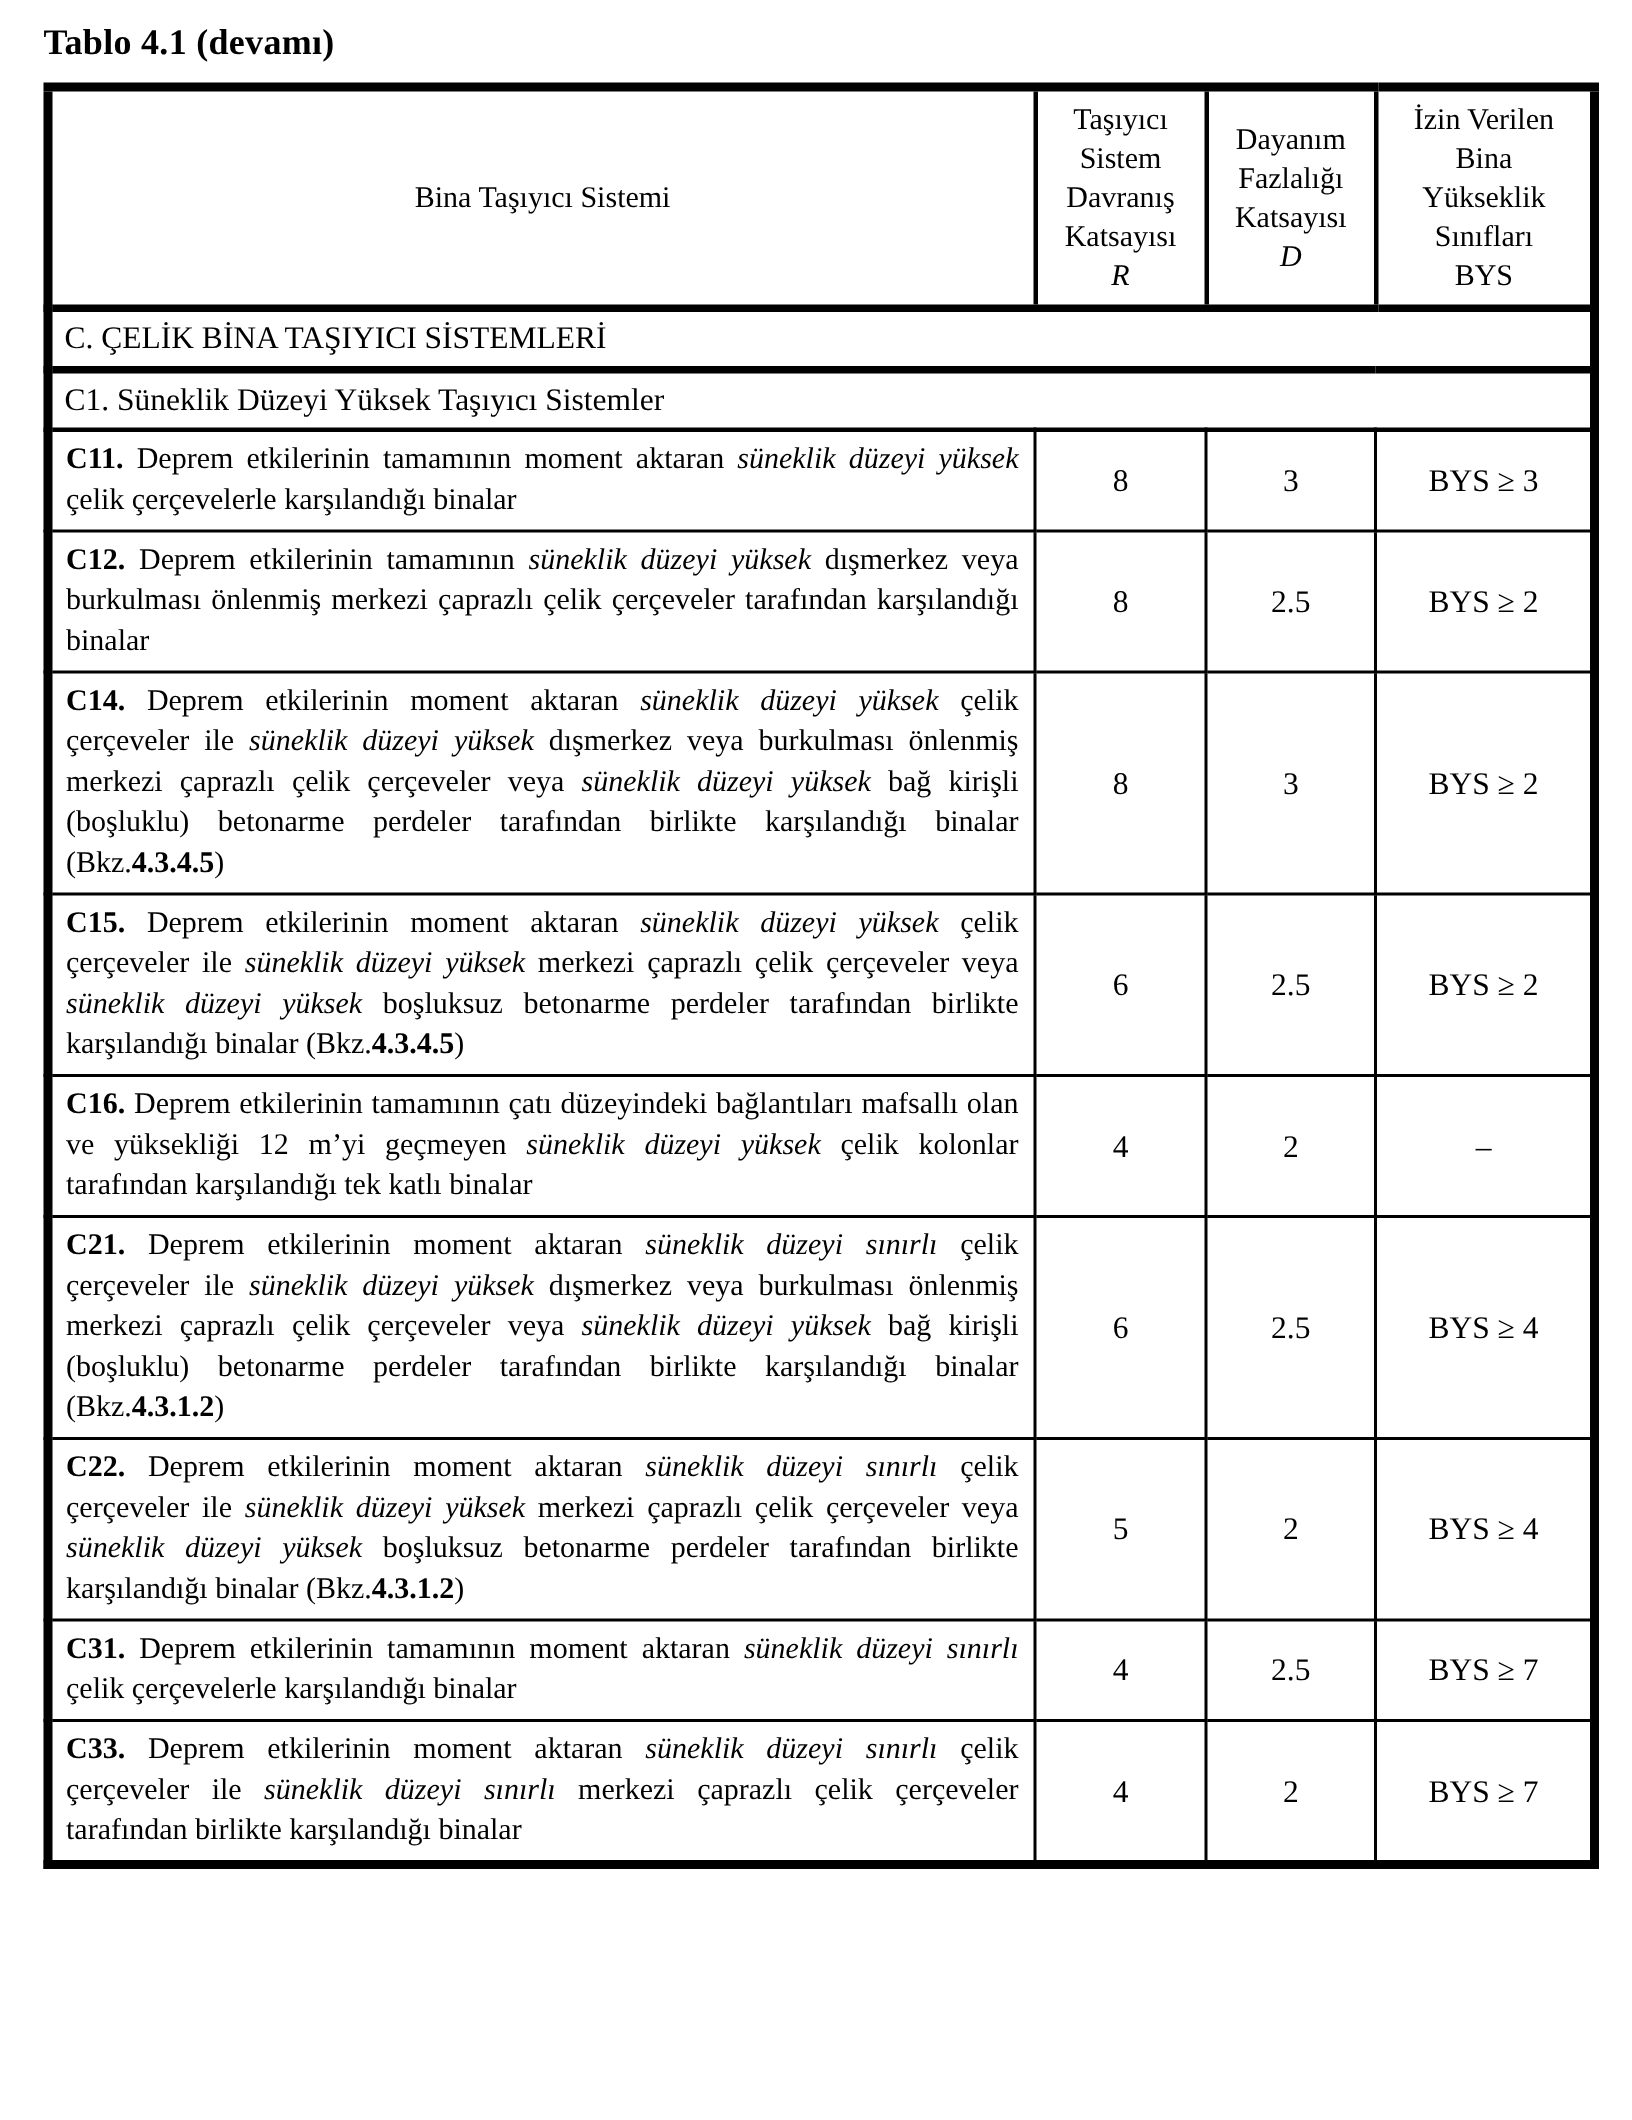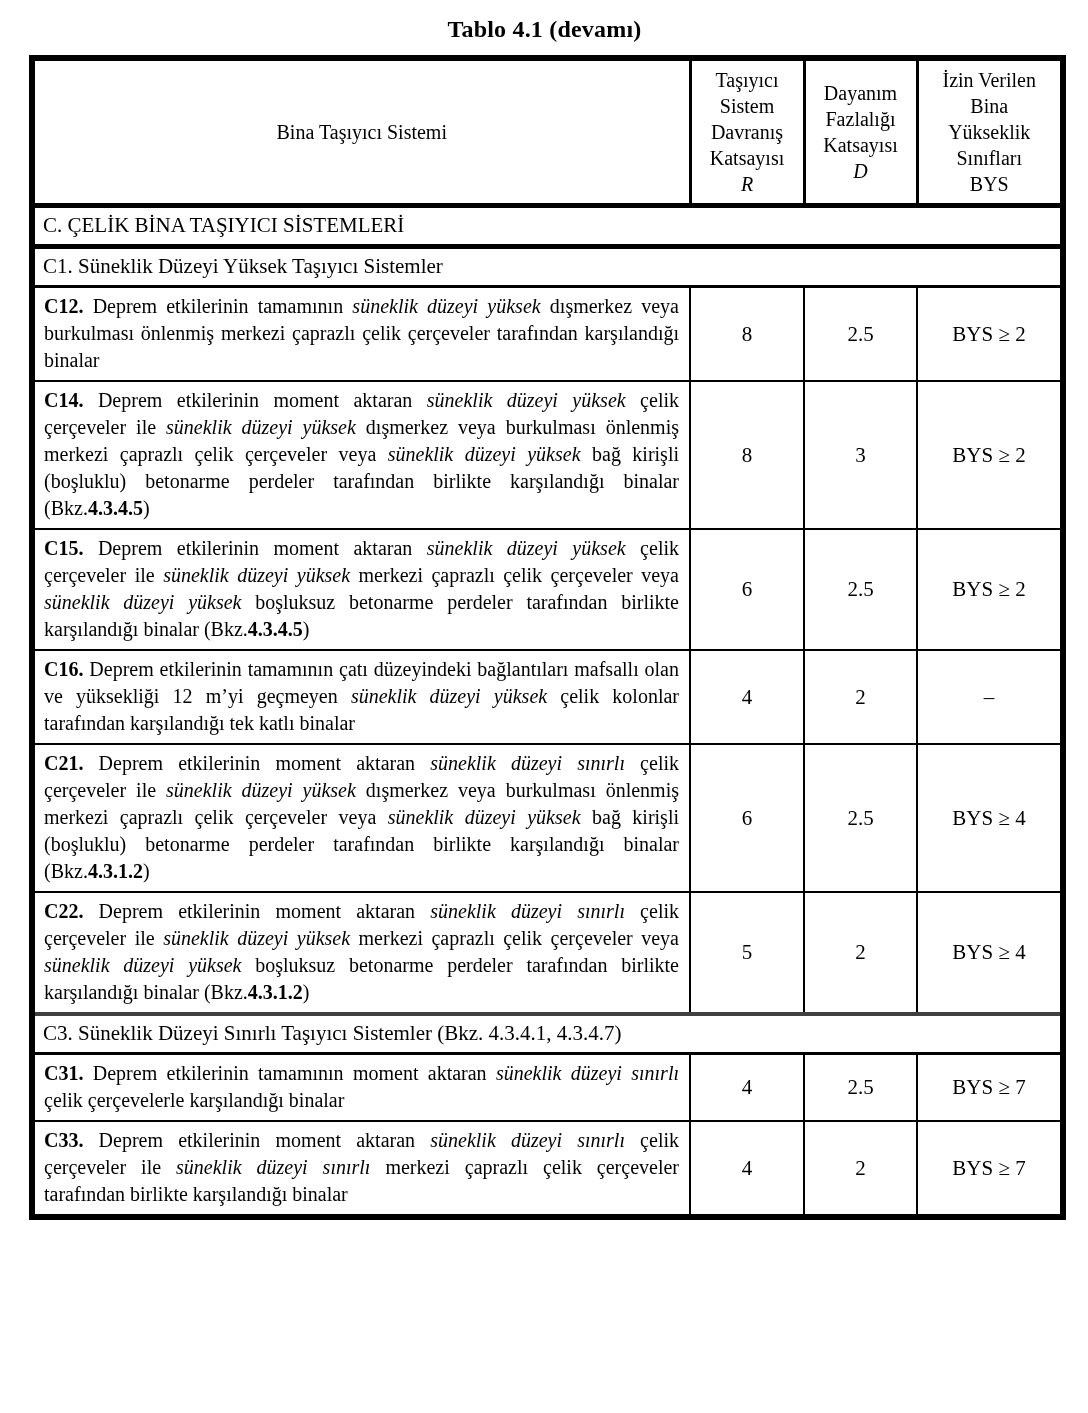--- a/index.html
+++ b/index.html
@@ -8,21 +8,21 @@
     width:1088px;
     height:1413px;
     background:#ffffff;
     color:#000;
     font-family:"Liberation Serif","DejaVu Serif",serif;
     overflow:hidden;
   }
   .doc-title{
     width:1031px;
     margin:16px 0 12px 29px;
-    text-align:center;
+    text-align:left;
     font-weight:bold;
     font-size:24px;
     letter-spacing:.2px;
   }
   table.t41{
     table-layout:fixed;
     border-collapse:collapse;
     width:1031px;
     margin-left:29px;
     border:6px solid #000;
@@ -101,20 +101,26 @@
       </tr>
     </thead>
     <tbody id="tbody">
         <tr class="section">
           <td colspan="4" class="sect">C. ÇELİK BİNA TAŞIYICI SİSTEMLERİ</td>
         </tr>
         <tr class="subsection">
           <td colspan="4" class="sect">C1. Süneklik Düzeyi Yüksek Taşıyıcı Sistemler</td>
         </tr>
         <tr class="data">
+          <td class="desc"><span class="b">C11.</span><span class="n"> Deprem etkilerinin tamamının moment aktaran </span><span class="i">süneklik düzeyi yüksek</span><span class="n"> çelik çerçevelerle karşılandığı binalar</span></td>
+          <td class="num">8</td>
+          <td class="num">3</td>
+          <td class="num">BYS ≥ 3</td>
+        </tr>
+        <tr class="data">
           <td class="desc"><span class="b">C12.</span><span class="n"> Deprem etkilerinin tamamının </span><span class="i">süneklik düzeyi yüksek</span><span class="n"> dışmerkez veya burkulması önlenmiş merkezi çaprazlı çelik çerçeveler tarafından karşılandığı binalar</span></td>
           <td class="num">8</td>
           <td class="num">2.5</td>
           <td class="num">BYS ≥ 2</td>
         </tr>
         <tr class="data">
           <td class="desc"><span class="b">C14.</span><span class="n"> Deprem etkilerinin moment aktaran </span><span class="i">süneklik düzeyi yüksek</span><span class="n"> çelik çerçeveler ile </span><span class="i">süneklik düzeyi yüksek</span><span class="n"> dışmerkez veya burkulması önlenmiş merkezi çaprazlı çelik çerçeveler veya </span><span class="i">süneklik düzeyi yüksek</span><span class="n"> bağ kirişli (boşluklu) betonarme perdeler tarafından birlikte karşılandığı binalar (Bkz.</span><span class="b">4.3.4.5</span><span class="n">)</span></td>
           <td class="num">8</td>
           <td class="num">3</td>
           <td class="num">BYS ≥ 2</td>
@@ -136,23 +142,20 @@
           <td class="num">6</td>
           <td class="num">2.5</td>
           <td class="num">BYS ≥ 4</td>
         </tr>
         <tr class="data">
           <td class="desc"><span class="b">C22.</span><span class="n"> Deprem etkilerinin moment aktaran </span><span class="i">süneklik düzeyi sınırlı</span><span class="n"> çelik çerçeveler ile </span><span class="i">süneklik düzeyi yüksek</span><span class="n"> merkezi çaprazlı çelik çerçeveler veya </span><span class="i">süneklik düzeyi yüksek</span><span class="n"> boşluksuz betonarme perdeler tarafından birlikte karşılandığı binalar (Bkz.</span><span class="b">4.3.1.2</span><span class="n">)</span></td>
           <td class="num">5</td>
           <td class="num">2</td>
           <td class="num">BYS ≥ 4</td>
         </tr>
-        <tr class="subsection">
-          <td colspan="4" class="sect">C3. Süneklik Düzeyi Sınırlı Taşıyıcı Sistemler  (Bkz. 4.3.4.1, 4.3.4.7)</td>
-        </tr>
         <tr class="data">
           <td class="desc"><span class="b">C31.</span><span class="n"> Deprem etkilerinin tamamının moment aktaran </span><span class="i">süneklik düzeyi sınırlı</span><span class="n"> çelik çerçevelerle karşılandığı binalar</span></td>
           <td class="num">4</td>
           <td class="num">2.5</td>
           <td class="num">BYS ≥ 7</td>
         </tr>
         <tr class="data">
           <td class="desc"><span class="b">C33.</span><span class="n"> Deprem etkilerinin moment aktaran </span><span class="i">süneklik düzeyi sınırlı</span><span class="n"> çelik çerçeveler ile </span><span class="i">süneklik düzeyi sınırlı</span><span class="n"> merkezi çaprazlı çelik çerçeveler tarafından birlikte karşılandığı binalar</span></td>
           <td class="num">4</td>
           <td class="num">2</td>

